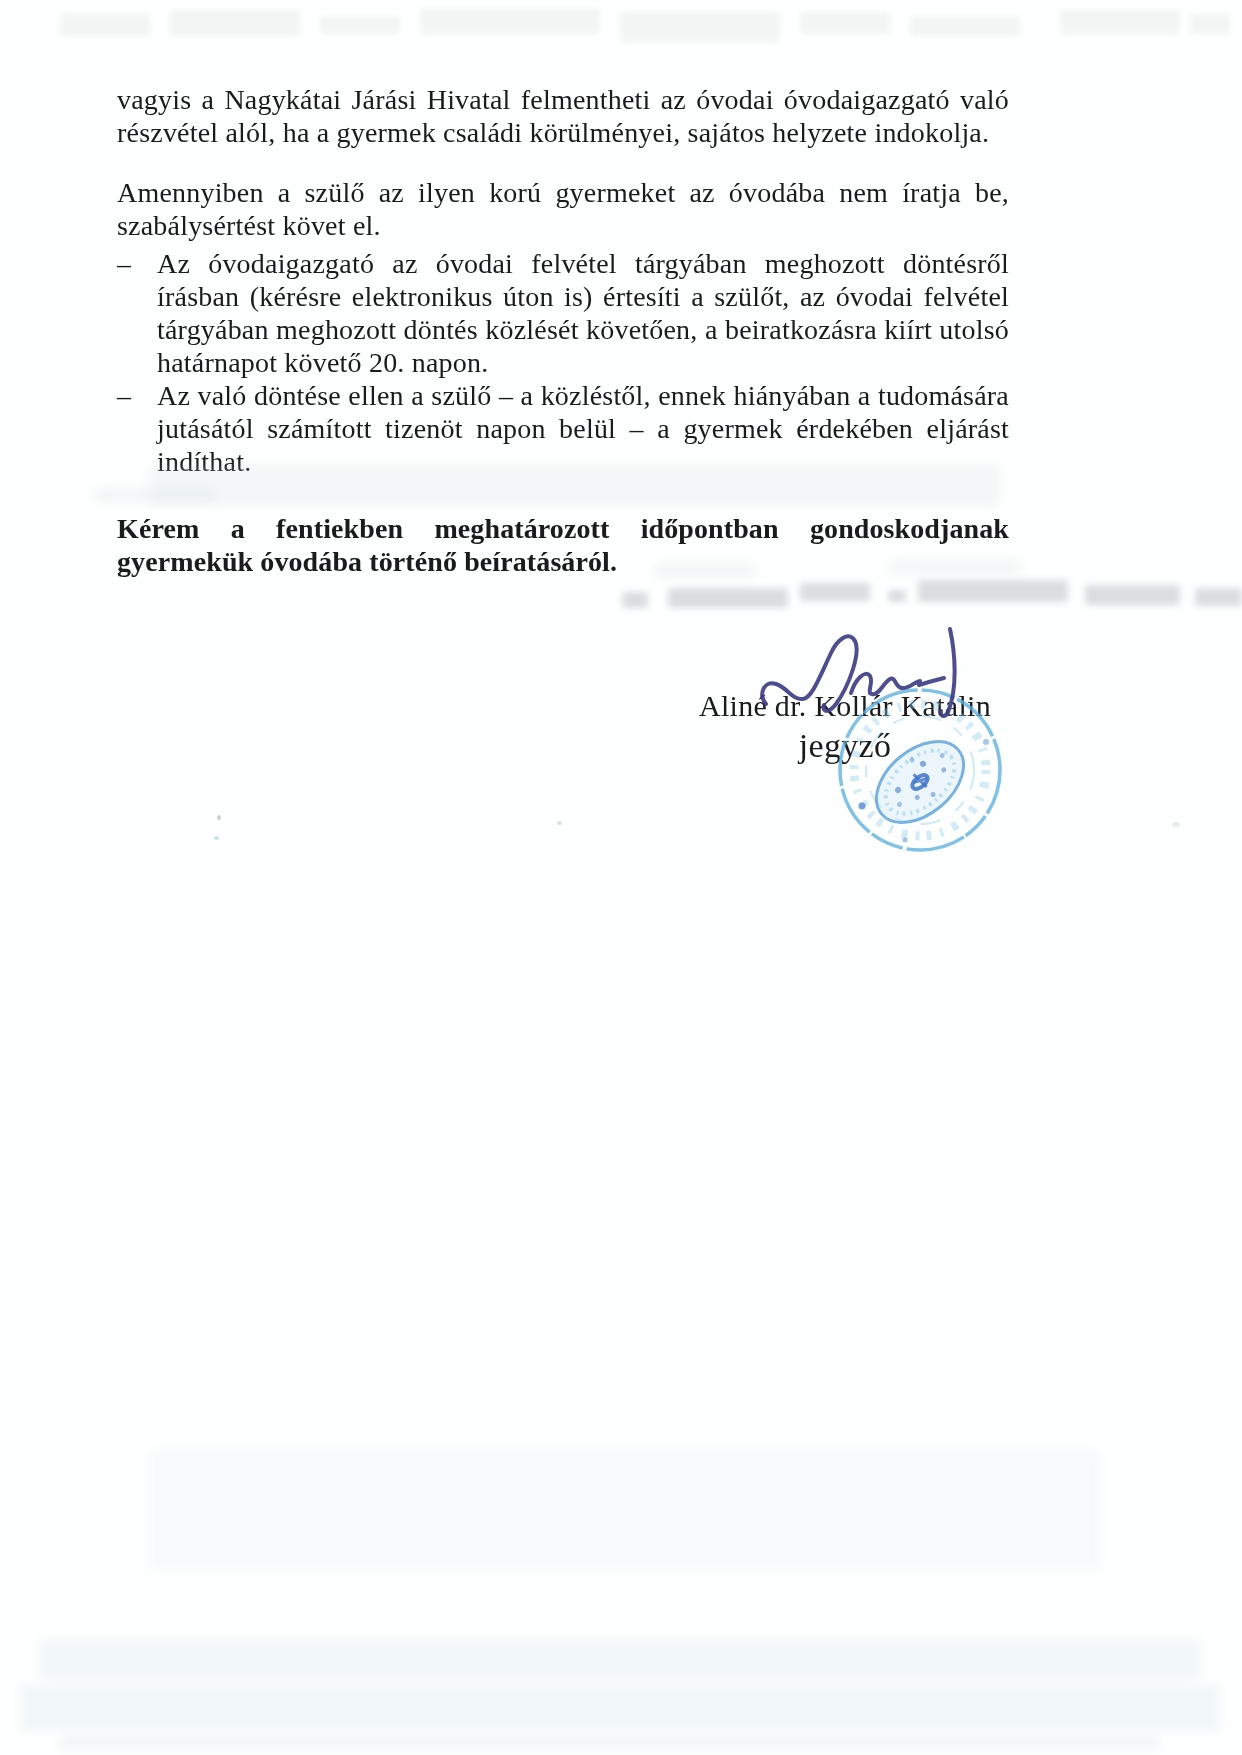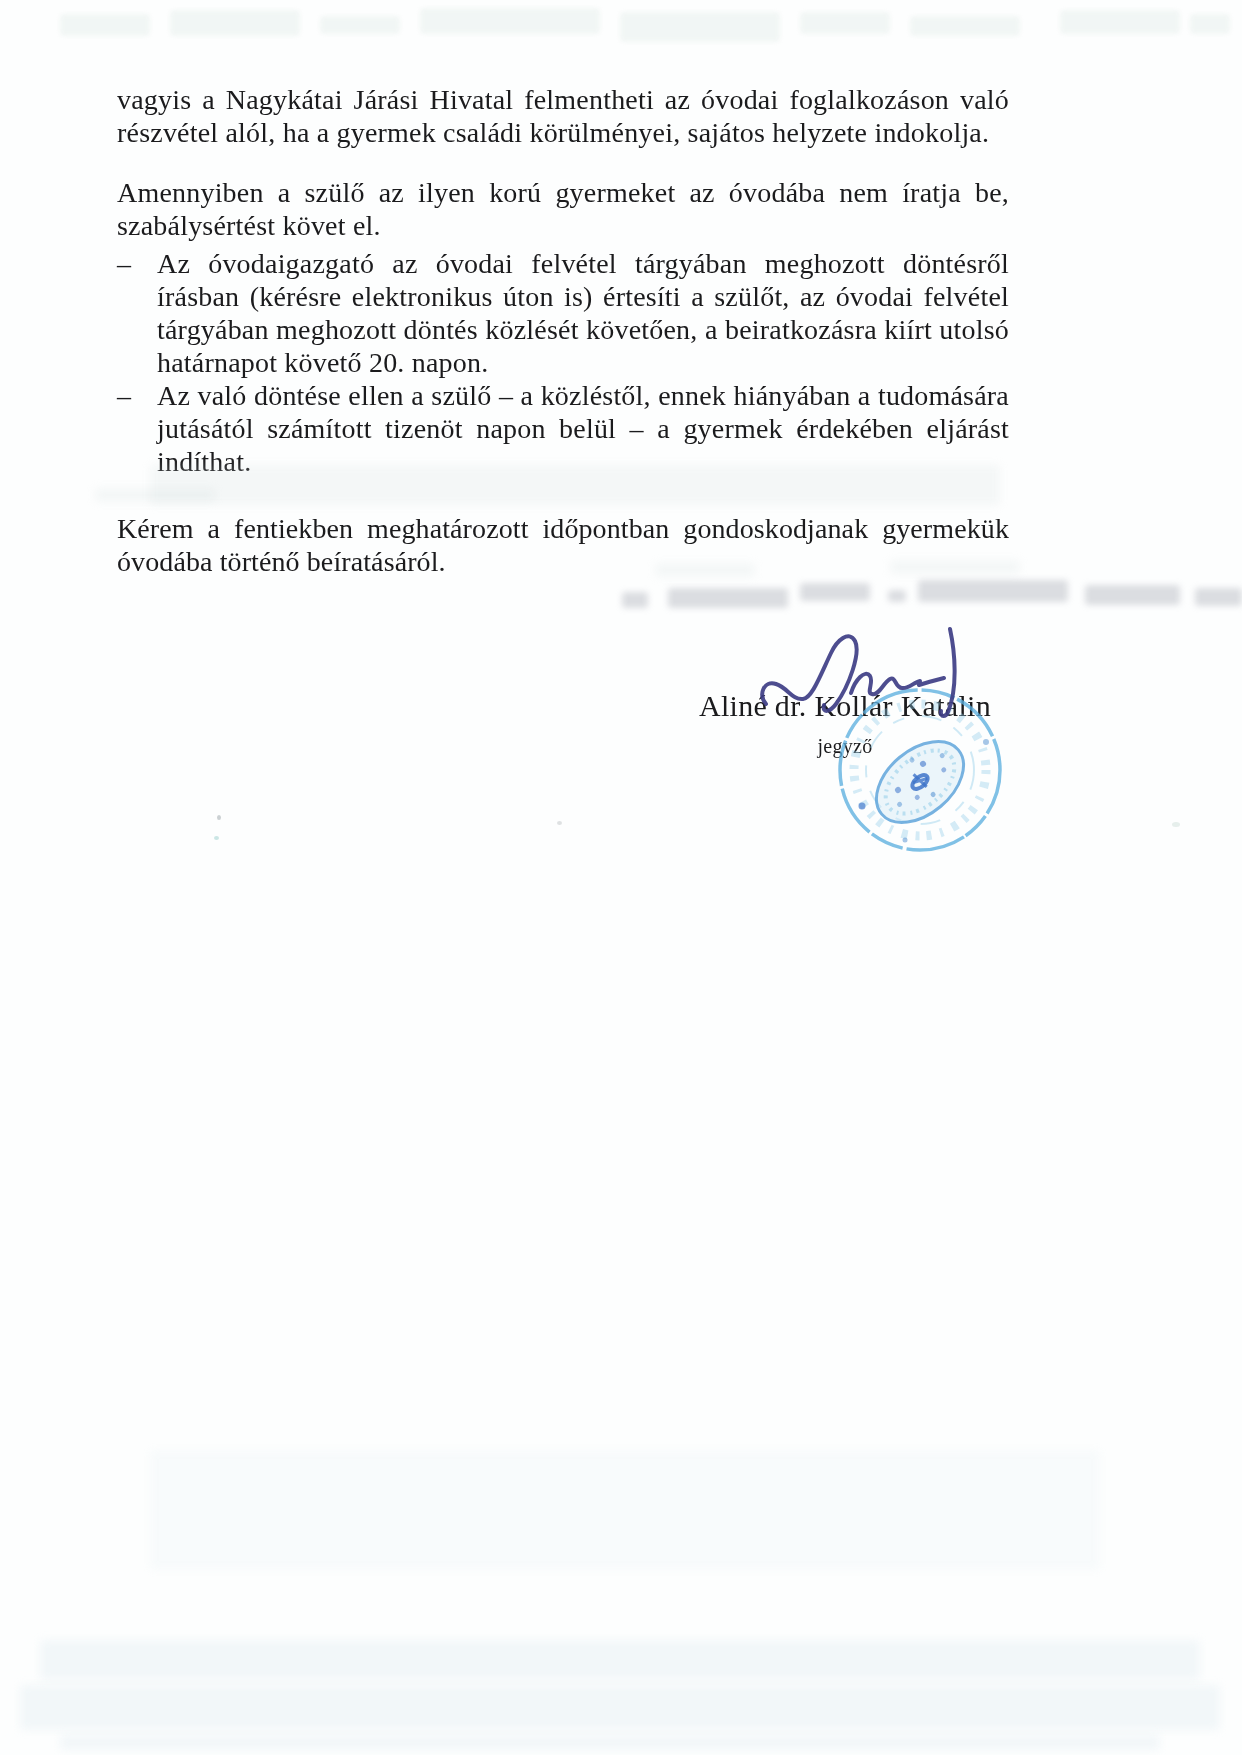--- a/index.html
+++ b/index.html
@@ -38,29 +38,29 @@
     line-height:33px;
     text-align:justify;
     letter-spacing:0.2px;
   }
   .bullet-marker{
     position:absolute;
     left:0;top:0;
   }
   .closing{
     top:512px;
-    font-weight:normal;
+    font-weight:bold;
     letter-spacing:0.1px;
   }
   .sig-block{
     top:686px;left:660px;width:370px;
     text-align:center;
   }
   .sig-name{font-size:30px;line-height:40px;letter-spacing:0.3px;}
-  .sig-title{font-size:20px;line-height:40px;letter-spacing:0.3px;}
+  .sig-title{font-size:34px;line-height:40px;letter-spacing:0.3px;}
   .overlay-svg{
     position:absolute;left:0;top:0;width:1242px;height:1755px;
     pointer-events:none;
   }
   
   .artifact{position:absolute;border-radius:4px;pointer-events:none;}
   .a-top{background:#eef4f2;filter:blur(2px);opacity:.75;}
   .a-gray{background:rgba(142,147,158,.30);filter:blur(3px);}
   .a-faint{background:rgba(205,216,214,.18);filter:blur(4px);}
   .a-bottom{background:rgba(185,212,224,.16);filter:blur(4px);}
@@ -74,21 +74,21 @@
   <div class="artifact a-top" style="left:170px;top:10px;width:130px;height:26px;"></div>
   <div class="artifact a-top" style="left:320px;top:16px;width:80px;height:18px;"></div>
   <div class="artifact a-top" style="left:420px;top:8px;width:180px;height:26px;"></div>
   <div class="artifact a-top" style="left:620px;top:12px;width:160px;height:30px;"></div>
   <div class="artifact a-top" style="left:800px;top:12px;width:90px;height:22px;"></div>
   <div class="artifact a-top" style="left:910px;top:16px;width:110px;height:20px;"></div>
   <div class="artifact a-top" style="left:1060px;top:10px;width:120px;height:24px;"></div>
   <div class="artifact a-top" style="left:1190px;top:14px;width:40px;height:20px;"></div>
 </div>
 
-<p class="abs body-text para1">vagyis a Nagykátai Járási Hivatal felmentheti az óvodai foglalkozáson való részvétel alól, ha a gyermek családi körülményei, sajátos helyzete indokolja.</p>
+<p class="abs body-text para1">vagyis a Nagykátai Járási Hivatal felmentheti az óvodai óvodaigazgató való részvétel alól, ha a gyermek családi körülményei, sajátos helyzete indokolja.</p>
 
 <p class="abs body-text para2">Amennyiben a szülő az ilyen korú gyermeket az óvodába nem íratja be, szabálysértést követ el.</p>
 
 <ul class="abs bullet-list">
   <li class="bullet-item">
     <span class="bullet-marker">–</span>
     <span>Az óvodaigazgató az óvodai felvétel tárgyában meghozott döntésről írásban (kérésre elektronikus úton is) értesíti a szülőt, az óvodai felvétel tárgyában meghozott döntés közlését követően, a beiratkozásra kiírt utolsó határnapot követő 20. napon.</span>
   </li>
   <li class="bullet-item">
     <span class="bullet-marker">–</span>

